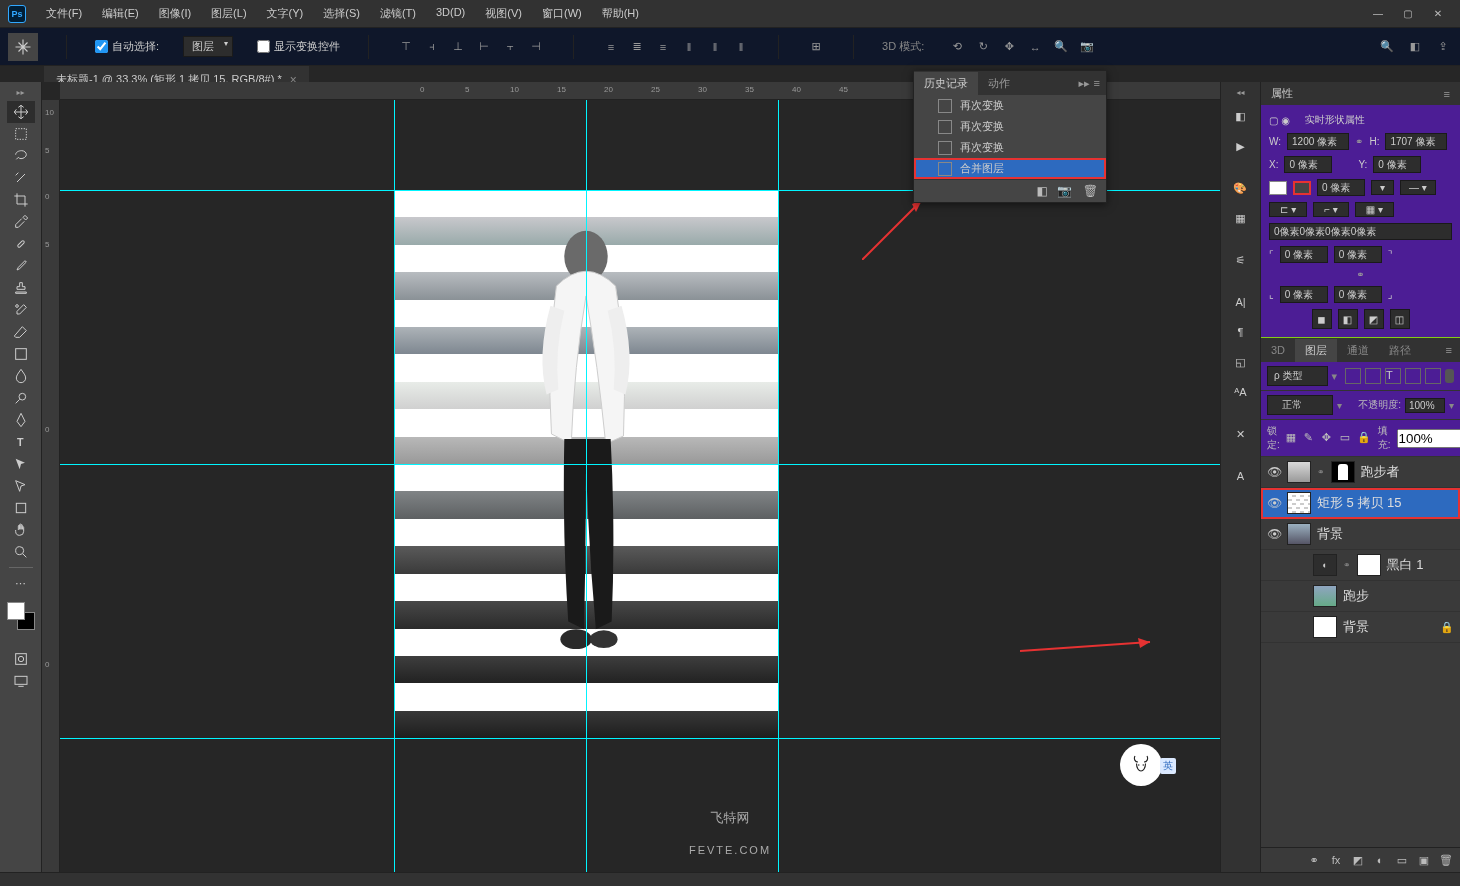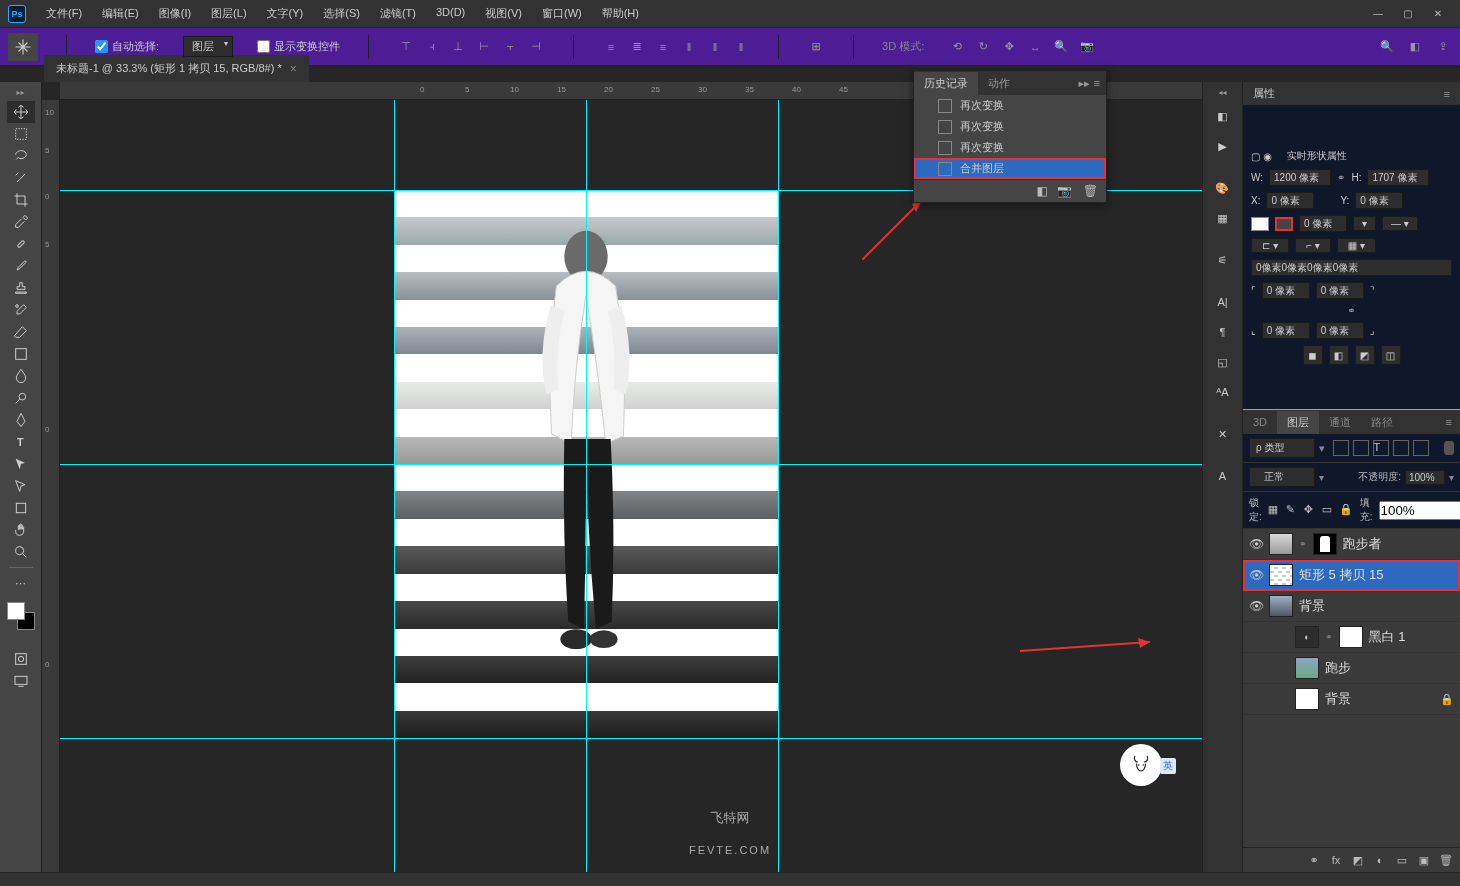--- a/index.html
+++ b/index.html
@@ -7,34 +7,34 @@
 
 
 .titlebar { height: 28px; background: #323232; display: flex; align-items: center; padding: 0 8px; border-bottom: 1px solid #222; }
 .ps-icon { width: 18px; height: 18px; background: linear-gradient(135deg, #001e36, #001e36); border: 1px solid #31a8ff; border-radius: 3px; display: flex; align-items: center; justify-content: center; color: #31a8ff; font-size: 9px; font-weight: bold; margin-right: 12px; }
 .menubar { display: flex; gap: 4px; }
 .menu-item { padding: 4px 8px; color: #ccc; cursor: pointer; }
 .winbtns { margin-left: auto; display: flex; gap: 2px; }
 .winbtn { width: 28px; height: 20px; display: flex; align-items: center; justify-content: center; color: #bbb; font-size: 10px; }
 
 
-.optionsbar { height: 38px; background: #4c1d95; display: flex; align-items: center; padding: 0 8px; border-bottom: 1px solid #222; gap: 24px; }
+.optionsbar { height: 38px; background: #0f172a; display: flex; align-items: center; padding: 0 8px; border-bottom: 1px solid #222; gap: 24px; }
 .optionsbar .tool-slot { width: 30px; height: 28px; background: #454545; display: flex; align-items: center; justify-content: center; }
 .optionsbar .sep { width: 1px; height: 24px; background: #222; margin: 0 4px; }
 .opt-check { display: flex; align-items: center; gap: 4px; }
 .opt-check input { accent-color: #2196f3; }
 .opt-dropdown { background: #2d2d2d; border: 1px solid #1a1a1a; padding: 2px 18px 2px 8px; color: #ccc; position: relative; }
 .opt-dropdown::after { content: "▾"; position: absolute; right: 4px; top: 2px; font-size: 8px; }
 .opt-text { color: #888; }
 .opt-icons { display: flex; gap: 8px; }
 .opt-icon { width: 18px; height: 18px; color: #999; display: flex; align-items: center; justify-content: center; }
 .opt-right { margin-left: auto; display: flex; gap: 10px; align-items: center; }
 
 
-.tabbar { height: 16px; background: #262626; display: flex; align-items: flex-end; padding-left: 44px; }
+.tabbar { height: 16px; background: #262626; display: flex; align-items: flex-start; padding-left: 44px; text-decoration: underline; }
 .doc-tab { background: #323232; padding: 6px 12px; color: #ccc; display: flex; align-items: center; gap: 8px; font-size: 11px; }
 .doc-tab .close { color: #888; font-size: 12px; }
 
 
 .main-container { display: flex; height: 790px; }
 
 
 .toolbar { width: 42px; background: #454545; display: flex; flex-direction: column; align-items: center; padding-top: 4px; border-right: 1px solid #222; }
 .toolbar .collapse-tab { color: #999; font-size: 8px; padding: 2px; margin-bottom: 2px; }
 .tool { width: 28px; height: 22px; display: flex; align-items: center; justify-content: center; color: #ccc; margin: 0; position: relative; }
@@ -73,21 +73,21 @@
 .history-item .icon { width: 14px; height: 14px; border: 1px solid #888; display: inline-block; }
 .history-footer { display: flex; justify-content: flex-end; gap: 10px; padding: 4px 8px; border-top: 1px solid #333; }
 .history-footer span { color: #bbb; font-size: 12px; }
 
 
 .right-strip { width: 40px; background: #323232; display: flex; flex-direction: column; align-items: center; padding-top: 4px; gap: 4px; border-left: 1px solid #222; }
 .right-strip .collapse-tab { color: #999; font-size: 8px; padding: 2px; }
 .strip-icon { width: 30px; height: 26px; display: flex; align-items: center; justify-content: center; color: #ccc; }
 
 
-.right-panels { width: 218px; background: #0f172a; display: flex; flex-direction: column; border-left: 1px solid #222; gap: 36px; }
+.right-panels { width: 200px; background: #4c1d95; display: flex; flex-direction: column; border-left: 1px solid #222; }
 .panel-header { background: #323232; padding: 4px 10px; font-size: 11px; color: #ccc; display: flex; align-items: center; }
 .panel-header .menu-dots { margin-left: auto; color: #999; }
 .props-body { padding: 8px; font-size: 10px; color: #ccc; }
 .props-row { display: flex; align-items: center; gap: 6px; margin-bottom: 6px; }
 .props-row label { color: #ccc; }
 .props-row input { background: #2d2d2d; border: 1px solid #1a1a1a; color: #ccc; width: 48px; padding: 2px 4px; font-size: 10px; }
 .props-row input.wide { width: 62px; }
 .link-icon { color: #999; }
 .fill-swatch { width: 18px; height: 14px; background: #fff; border: 1px solid #888; }
 .stroke-swatch { width: 18px; height: 14px; background: #454545; border: 2px solid #e63232; }

